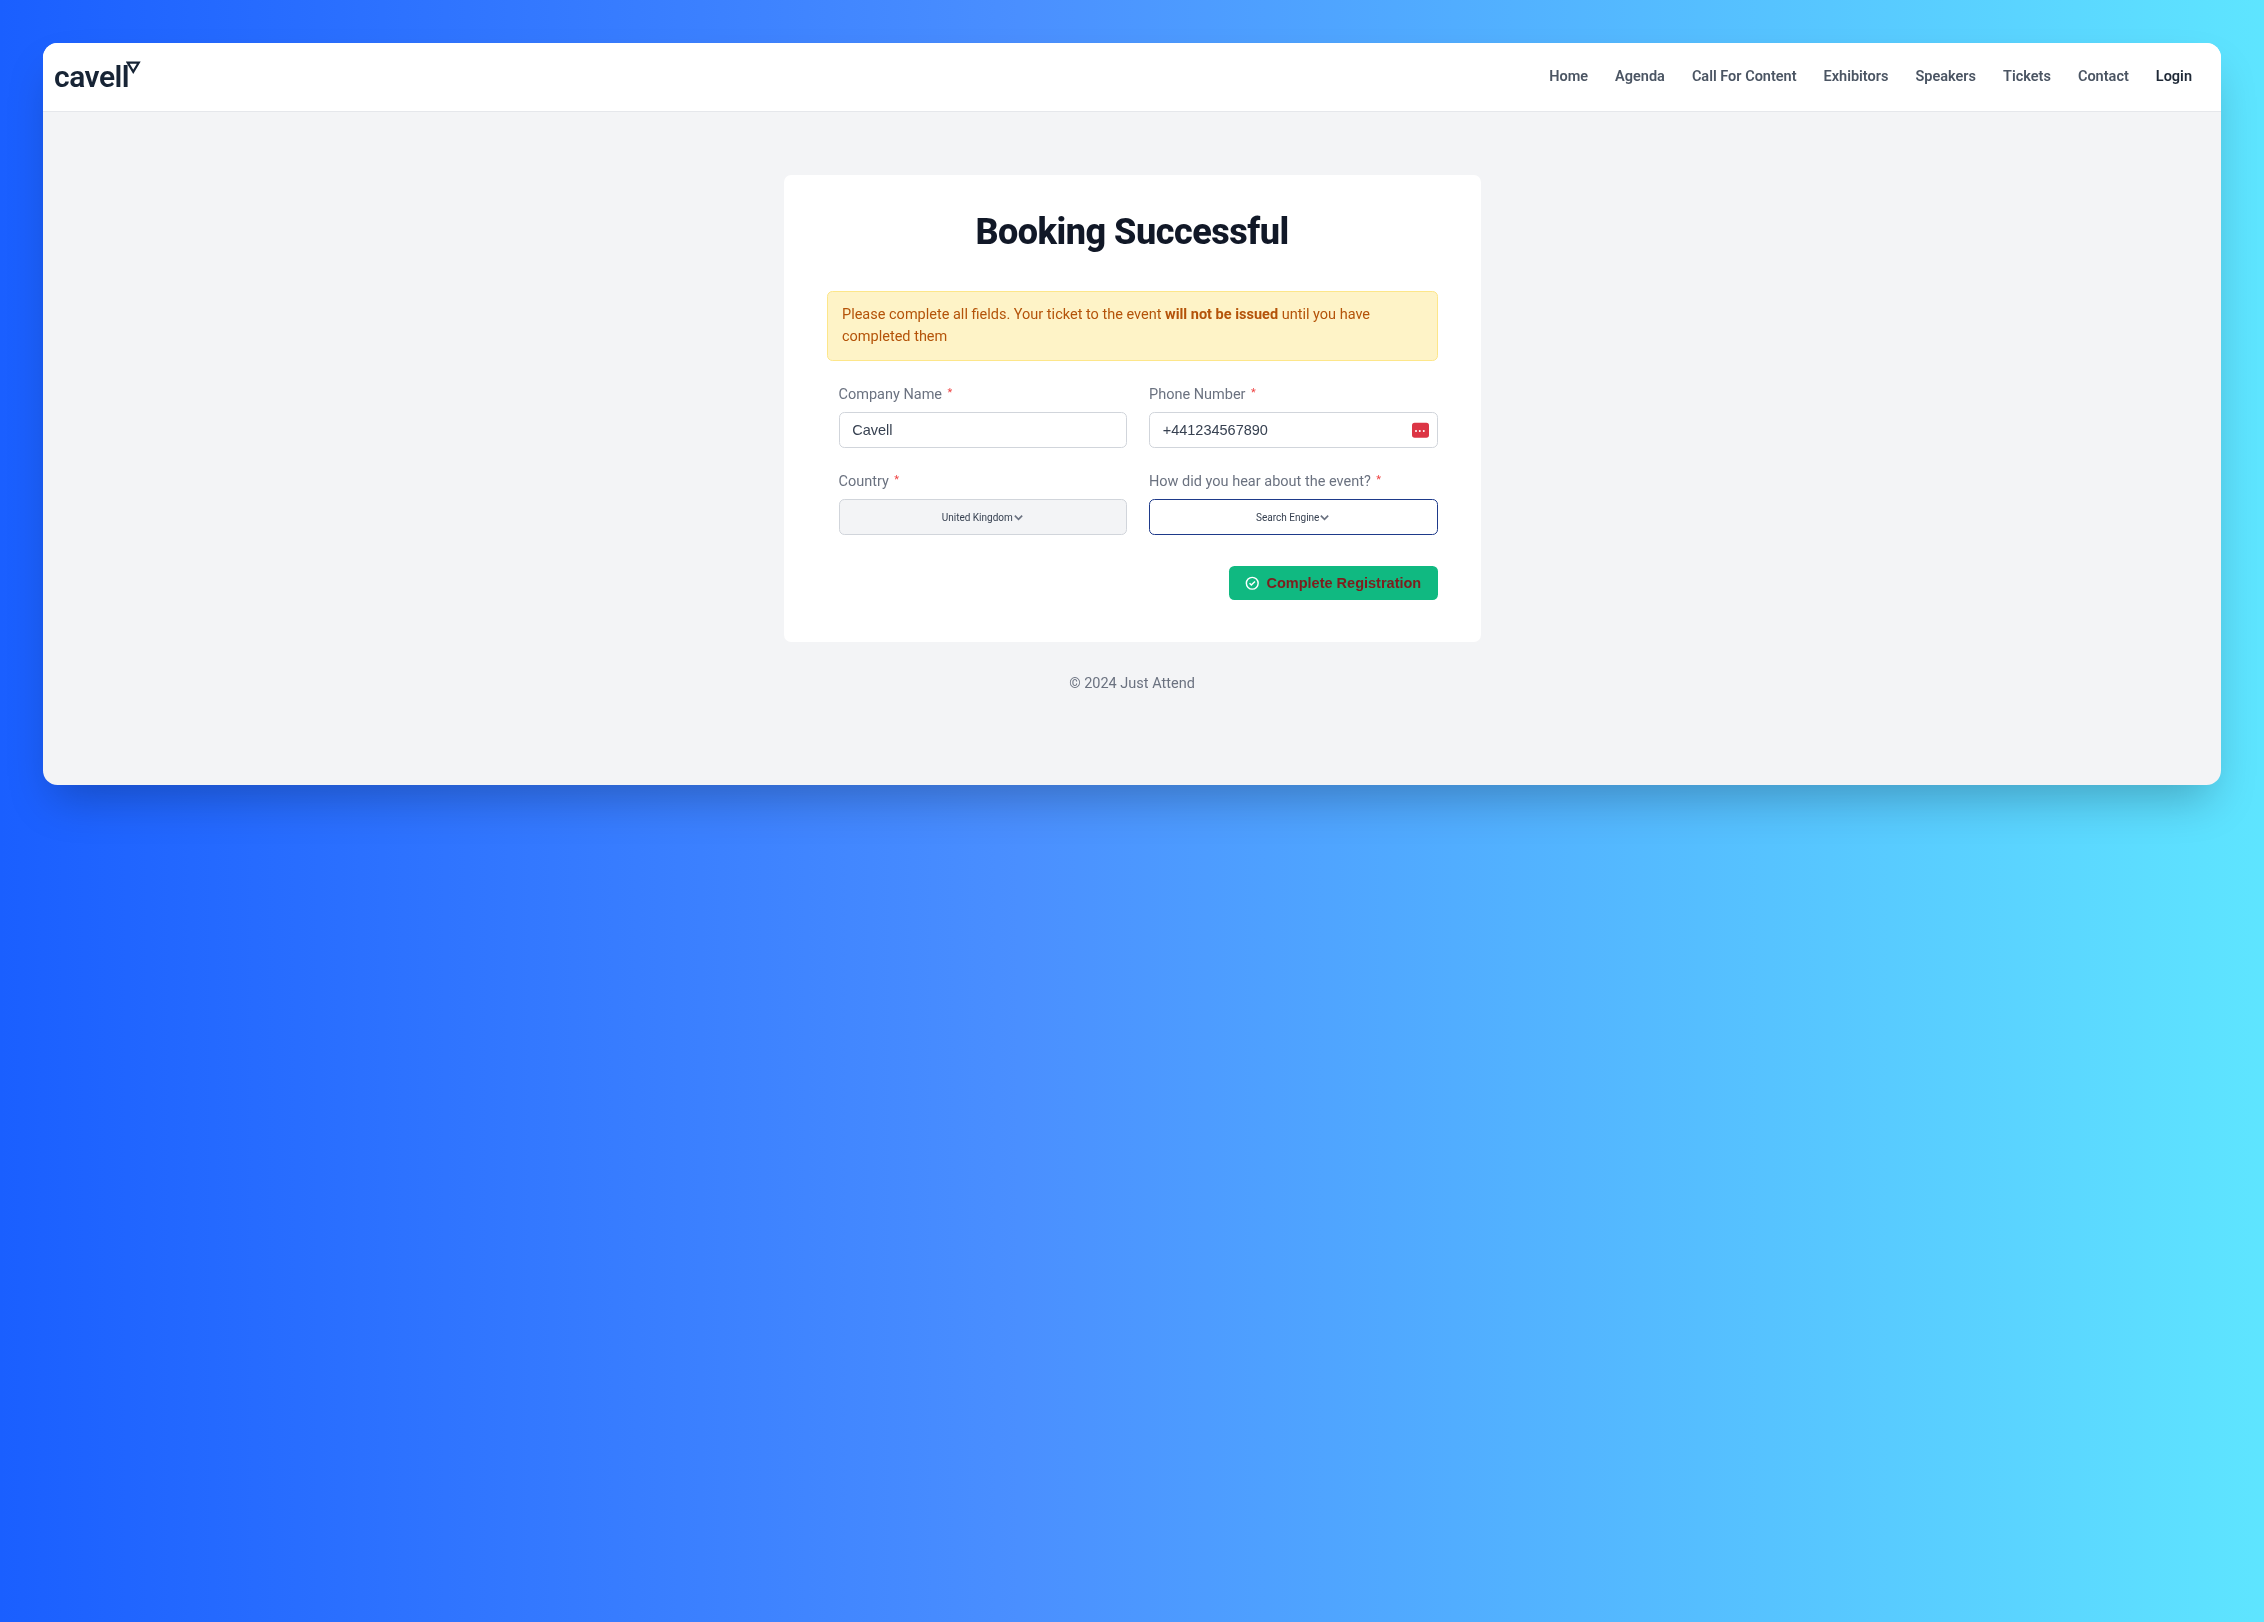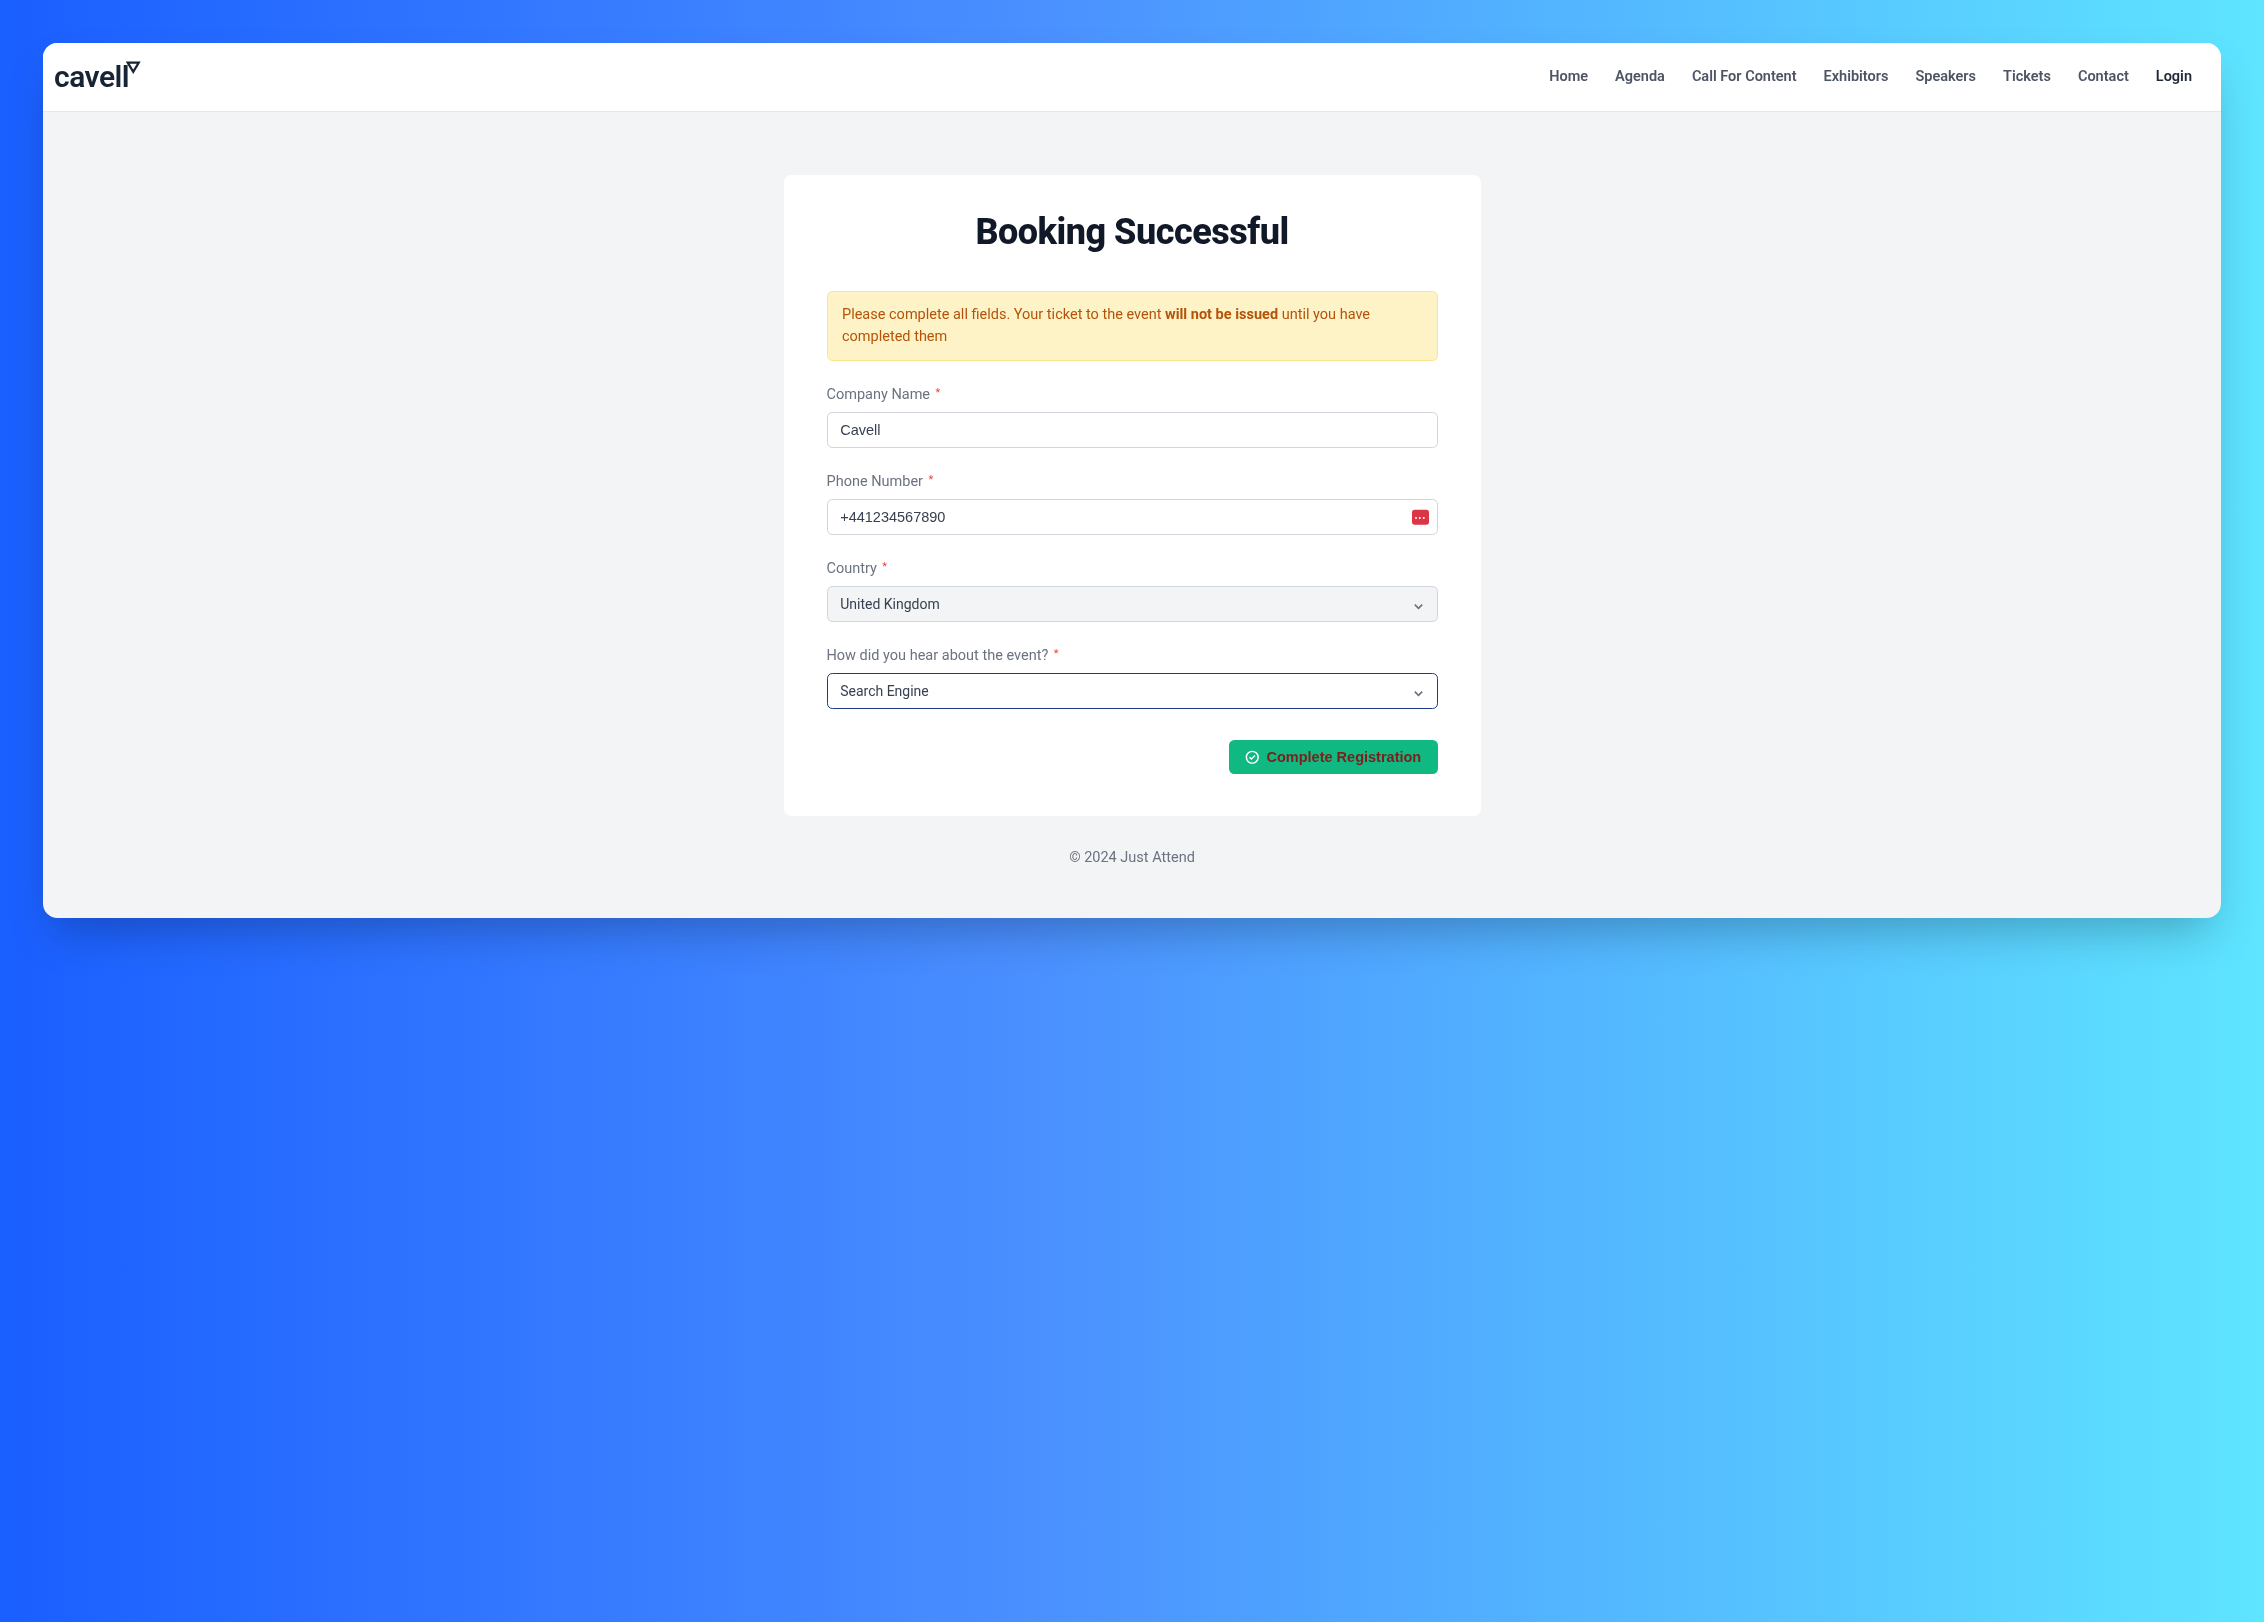--- a/index.html
+++ b/index.html
@@ -79,22 +79,23 @@
       border-radius: 5.4px;
       padding: 12.7px 14.5px;
       color: #b45309;
       font-size: 14.5px;
       line-height: 1.5;
       margin-bottom: 25px;
     }
     .alert strong { font-weight: 700; }
     .form-grid {
       display: grid;
-      grid-template-columns: 1fr;
+      grid-template-columns: 1fr 1fr;
       gap: 25px 22px;
+      margin-left: 12px;
     }
     .form-group { display: flex; flex-direction: column; gap: 9px; }
     label {
       color: #6b7280;
       font-size: 14.5px;
       font-weight: 400;
     }
     .required { color: #ef4444; font-size: 11px; position: relative; top: -3.6px; margin-left: 1.8px; }
     input[type="text"] {
       width: 100%;
@@ -122,26 +123,26 @@
       color: #fff;
       font-size: 9px;
       letter-spacing: 0.9px;
     }
     .select {
       width: 100%;
       height: 36px;
       border: 0.9px solid #d1d5db;
       border-radius: 5.4px;
       padding: 0 12.7px;
-      font-size: 14px;
+      font-size: 10px;
       color: #374151;
       background: #fff;
       display: flex;
       align-items: center;
-      justify-content: space-between;
+      justify-content: center;
       cursor: pointer;
     }
     .select.filled { background: #f3f4f6; }
     .select.focused { border: 1.4px solid #1e3a8a; }
     .chevron {
       width: 11px;
       height: 11px;
       display: inline-block;
     }
     .actions {

